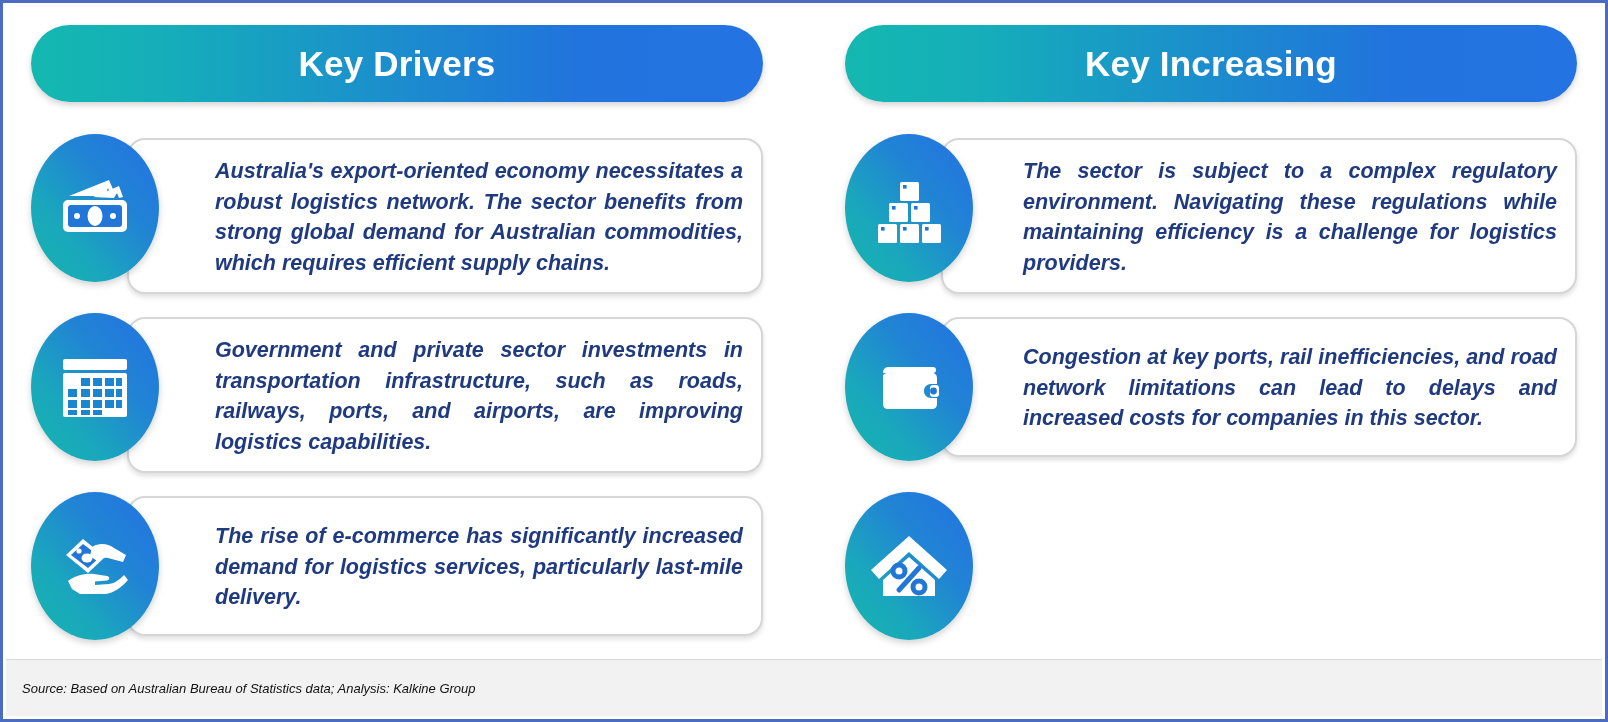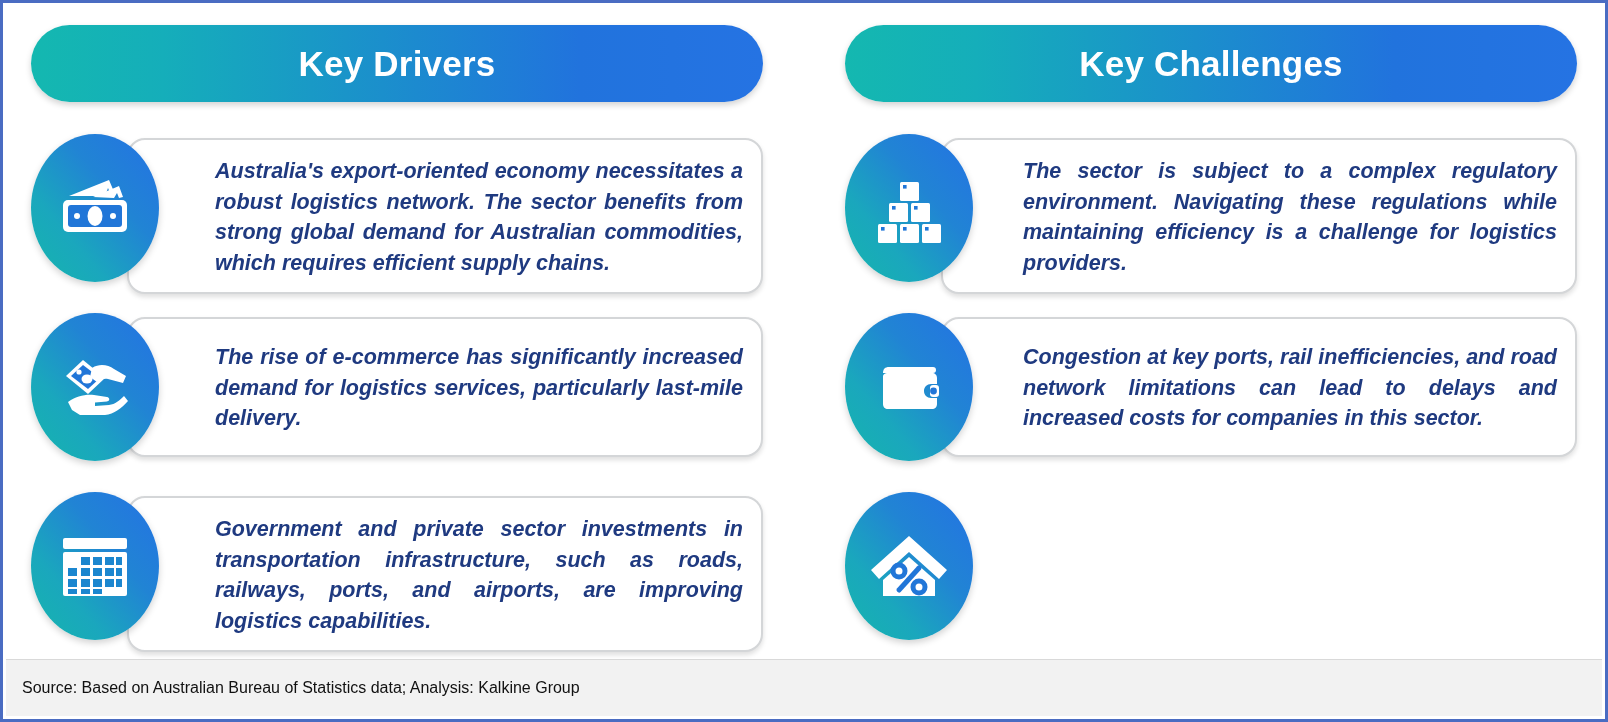--- a/index.html
+++ b/index.html
@@ -109,21 +109,22 @@
     height:57px;
     background:#f2f2f2;
     border-top:1px solid #d9d9d9;
     display:flex;
     align-items:center;
     padding-left:16px;
     box-sizing:border-box;
   }
   .footer-text{
     color:#111111;
-    font-size:16px;
+    font-size:13px;
+    font-style:italic;
     font-family:"Liberation Sans", sans-serif;
   }
 </style>
 </head>
 <body>
 
 <div class="page">
 
   <div class="columns">
 
@@ -148,44 +149,20 @@
                 <g fill="#ffffff">
                   <ellipse cx="42" cy="50" rx="7.5" ry="10"></ellipse>
                   <circle cx="24" cy="50" r="3"></circle>
                   <circle cx="60" cy="50" r="3"></circle>
                 </g>
               </svg>
             </div>
           </div>
           <div class="card-body">
             <div class="card-text">Australia's export-oriented economy necessitates a robust logistics network. The sector benefits from strong global demand for Australian commodities, which requires efficient supply chains.</div>
-          </div>
-        </div>
-
-        <div class="card">
-          <div class="icon-wrap">
-            <div class="icon-circle">
-              <svg width="86" height="86" viewBox="0 0 86 86" aria-hidden="true">
-                <g fill="#ffffff">
-                  <path d="M14 32 L31 16 L53 34 L36 50 Z"></path>
-                </g>
-                <g fill="#2176d8">
-                  <path d="M19 32 L31 21 L48 34 L36 45 Z"></path>
-                </g>
-                <g fill="#ffffff">
-                  <circle cx="27" cy="28" r="2.6"></circle>
-                  <ellipse cx="35" cy="35" rx="5.5" ry="4.6"></ellipse>
-                  <path d="M40 24 C48 19 56 21 62 25 L74 32 L71 39 L56 35 C52 34 48 36 45 38 L38 33 Z"></path>
-                  <path d="M16 58 C24 52 34 50 42 51 L55 53 C58 53.6 58 57 55 57.4 L43 58.5 L43 62 L57 61 C63 60.4 68 56 72 52 L76 57 C70 64 62 70 53 71 L28 71 L20 66 Z"></path>
-                </g>
-              </svg>
-            </div>
-          </div>
-          <div class="card-body">
-            <div class="card-text">The rise of e-commerce has significantly increased demand for logistics services, particularly last-mile delivery.</div>
           </div>
         </div>
 
         <div class="card">
           <div class="icon-wrap">
             <div class="icon-circle">
               <svg width="80" height="80" viewBox="0 0 80 80" aria-hidden="true">
                 <rect x="8" y="12" width="64" height="11" rx="2" fill="#ffffff"></rect>
                 <rect x="8" y="26" width="64" height="44" rx="2" fill="#ffffff"></rect>
                 <g fill="#1b86cf">
@@ -208,26 +185,50 @@
                   <rect x="38" y="63" width="9" height="5"></rect>
                 </g>
               </svg>
             </div>
           </div>
           <div class="card-body">
             <div class="card-text">Government and private sector investments in transportation infrastructure, such as roads, railways, ports, and airports, are improving logistics capabilities.</div>
           </div>
         </div>
 
+        <div class="card">
+          <div class="icon-wrap">
+            <div class="icon-circle">
+              <svg width="86" height="86" viewBox="0 0 86 86" aria-hidden="true">
+                <g fill="#ffffff">
+                  <path d="M14 32 L31 16 L53 34 L36 50 Z"></path>
+                </g>
+                <g fill="#2176d8">
+                  <path d="M19 32 L31 21 L48 34 L36 45 Z"></path>
+                </g>
+                <g fill="#ffffff">
+                  <circle cx="27" cy="28" r="2.6"></circle>
+                  <ellipse cx="35" cy="35" rx="5.5" ry="4.6"></ellipse>
+                  <path d="M40 24 C48 19 56 21 62 25 L74 32 L71 39 L56 35 C52 34 48 36 45 38 L38 33 Z"></path>
+                  <path d="M16 58 C24 52 34 50 42 51 L55 53 C58 53.6 58 57 55 57.4 L43 58.5 L43 62 L57 61 C63 60.4 68 56 72 52 L76 57 C70 64 62 70 53 71 L28 71 L20 66 Z"></path>
+                </g>
+              </svg>
+            </div>
+          </div>
+          <div class="card-body">
+            <div class="card-text">The rise of e-commerce has significantly increased demand for logistics services, particularly last-mile delivery.</div>
+          </div>
+        </div>
+
       </div>
     </div>
 
     <div class="column right-col">
       <div class="col-header">
-        <span class="col-header-title">Key Challenges</span>
+        <span class="col-header-title">Key Increasing</span>
       </div>
       <div class="cards">
 
         <div class="card">
           <div class="icon-wrap">
             <div class="icon-circle">
               <svg width="80" height="80" viewBox="0 0 80 80" aria-hidden="true">
                 <g fill="#ffffff">
                   <rect x="31" y="14" width="19" height="19" rx="1.5"></rect>
                   <rect x="20" y="35" width="19" height="19" rx="1.5"></rect>

